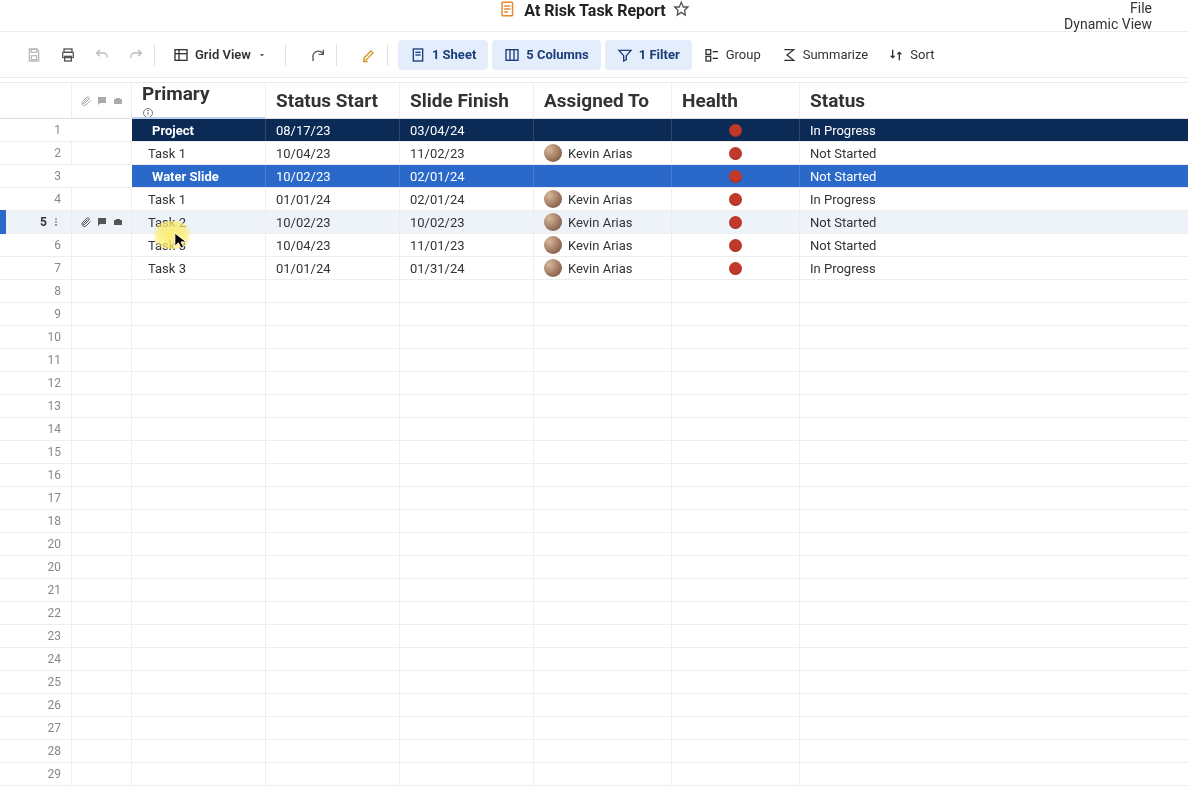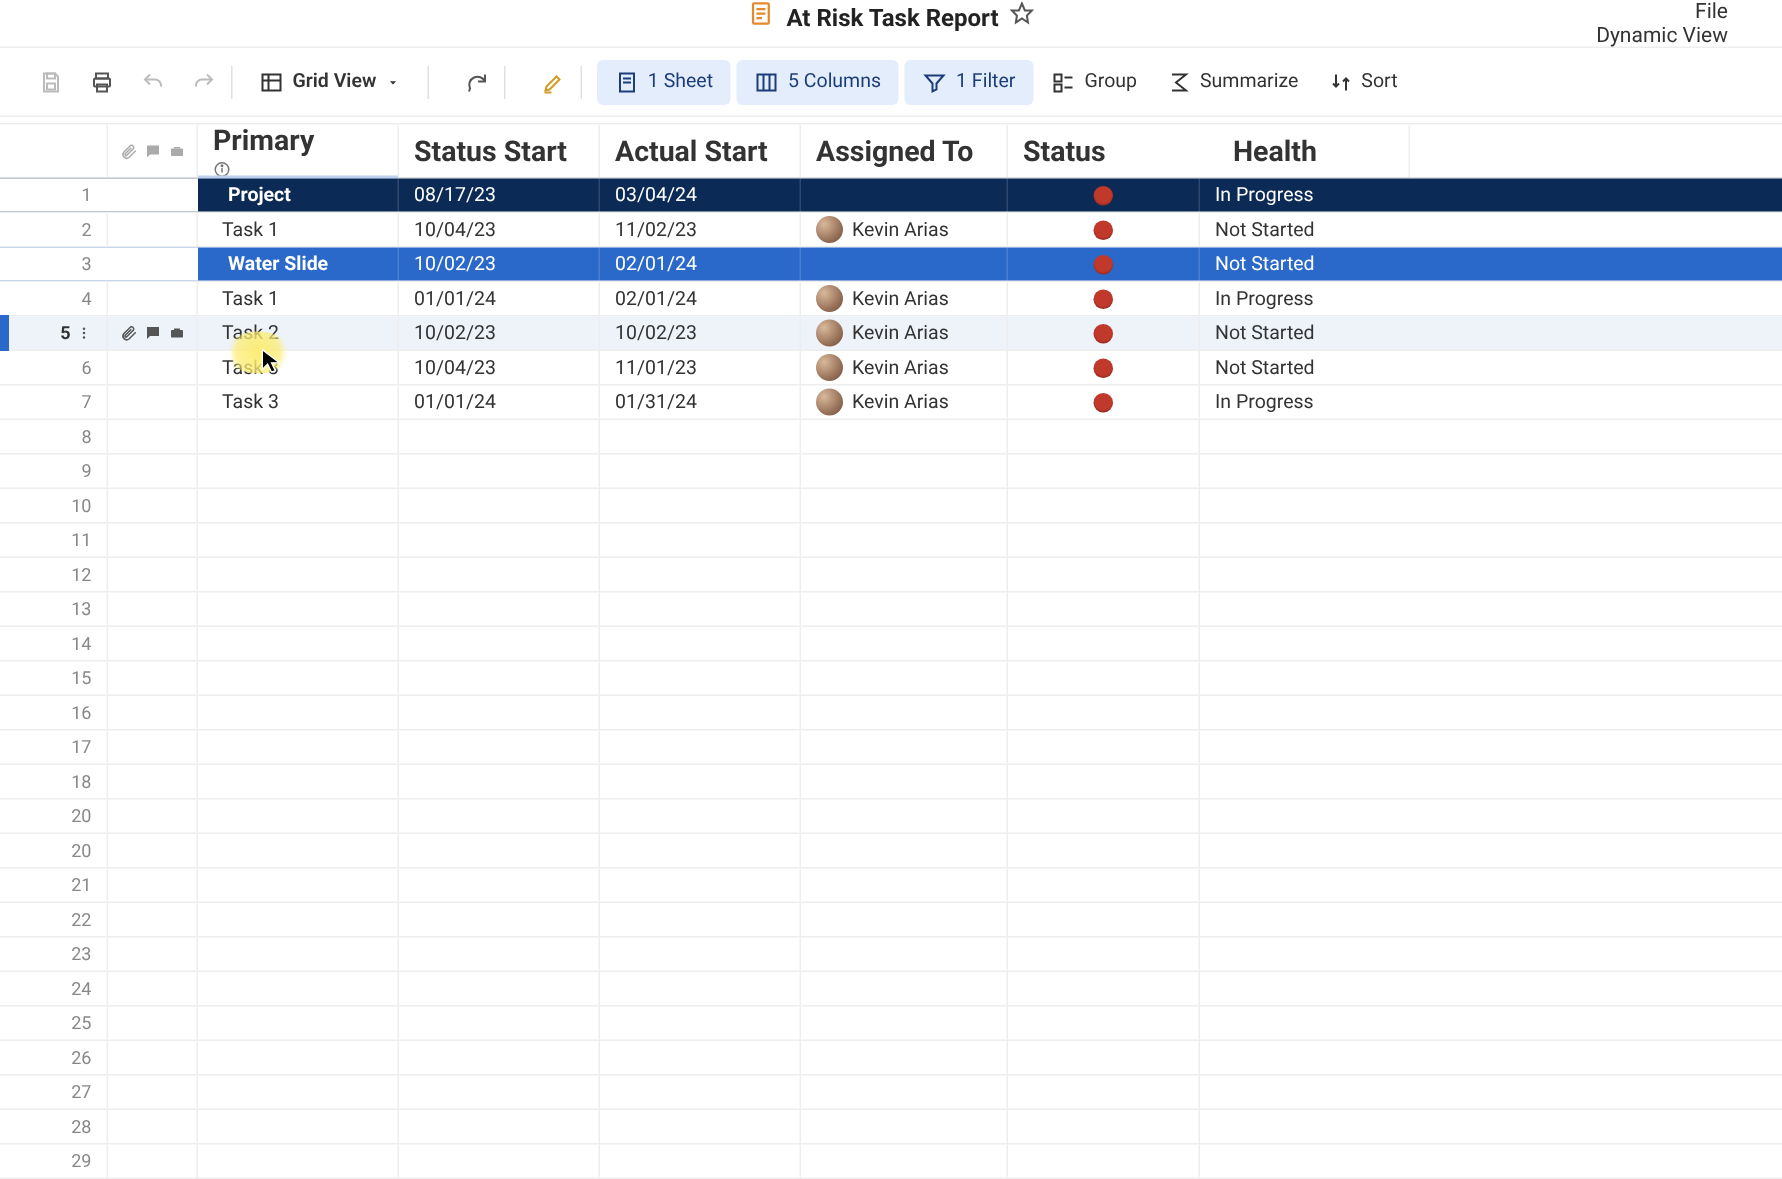--- a/index.html
+++ b/index.html
@@ -67,21 +67,21 @@
     margin: 0 2px;
   }
   .toolbar .btn.iconbtn { width: 30px; padding:0; color:#555; }
   .toolbar .btn.disabled { color:#bbb; cursor:default; }
   .toolbar .divider {
     width: 1px; height: 22px; background: #e0e0e0; margin: 0 8px;
   }
   .toolbar .pill {
     background: #e4edfb;
     color: #1b3d7a;
-    font-weight: 400;
+    font-weight: 700;
     padding: 10px 12px;
   }
   .toolbar .btn svg { width:16px; height:16px; flex-shrink:0; }
   .toolbar .btn .label { white-space: nowrap; }
   .view-btn { font-weight:600; }
   
   .grid-area {
     display: flex;
     flex-direction: column;
     overflow: hidden;
@@ -347,30 +347,30 @@
             <circle cx="12" cy="12" r="9"></circle>
             <line x1="12" y1="10" x2="12" y2="16"></line>
             <circle cx="12" cy="7" r="1" fill="currentColor"></circle>
           </svg>
       </div>
     </div>
     <div class="col actual-start">
         <span>Status Start</span>
       </div>
     <div class="col actual-finish">
-        <span>Actual Start</span>
+        <span>Slide Finish</span>
       </div>
     <div class="col assigned">
         <span>Assigned To</span>
       </div>
+    <div class="col health" style="justify-content:flex-start;">
+        <span>Health</span>
+      </div>
     <div class="col status">
         <span>Status</span>
-      </div>
-    <div class="col health" style="justify-content:flex-start;">
-        <span>Health</span>
       </div>
   </div>
   <div id="rows-container">
       <div class="row parent-dark">
         <div class="rownum-col">1</div>
         <div class="gutter-col"></div>
         <div class="col primary">
           <span class="cell-text">Project</span>
         </div>
         <div class="col actual-start">08/17/23</div>

